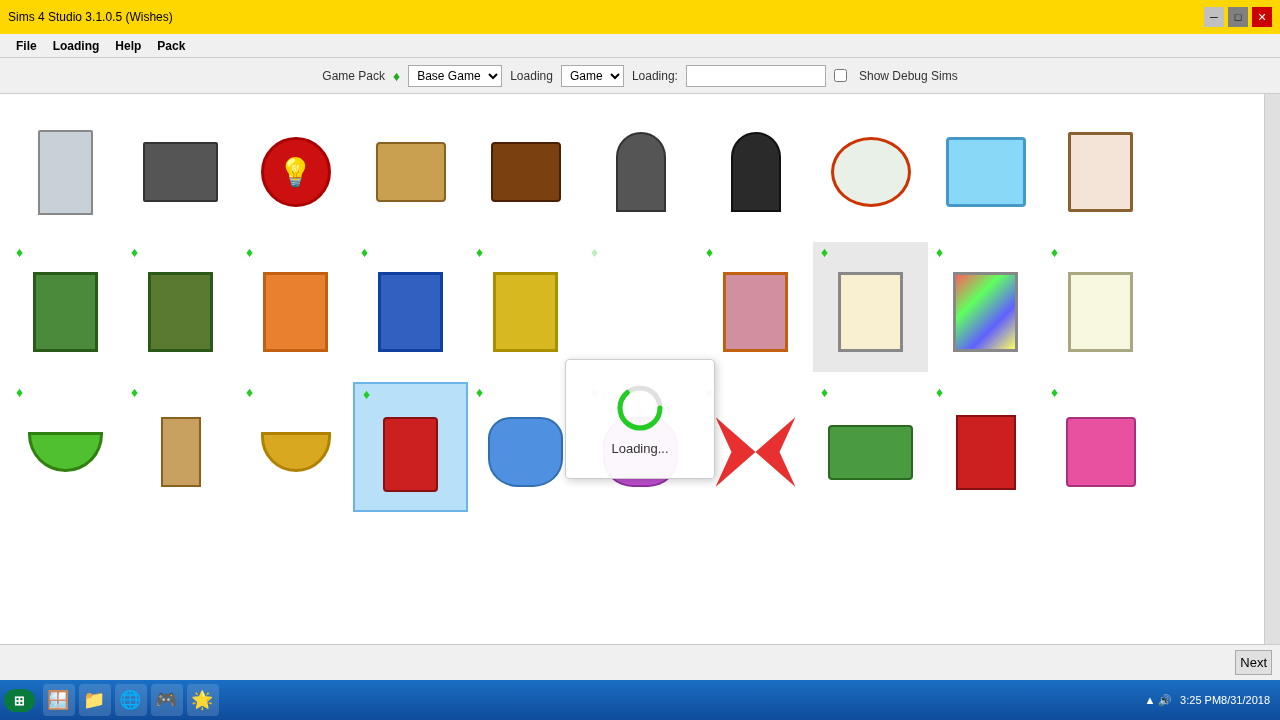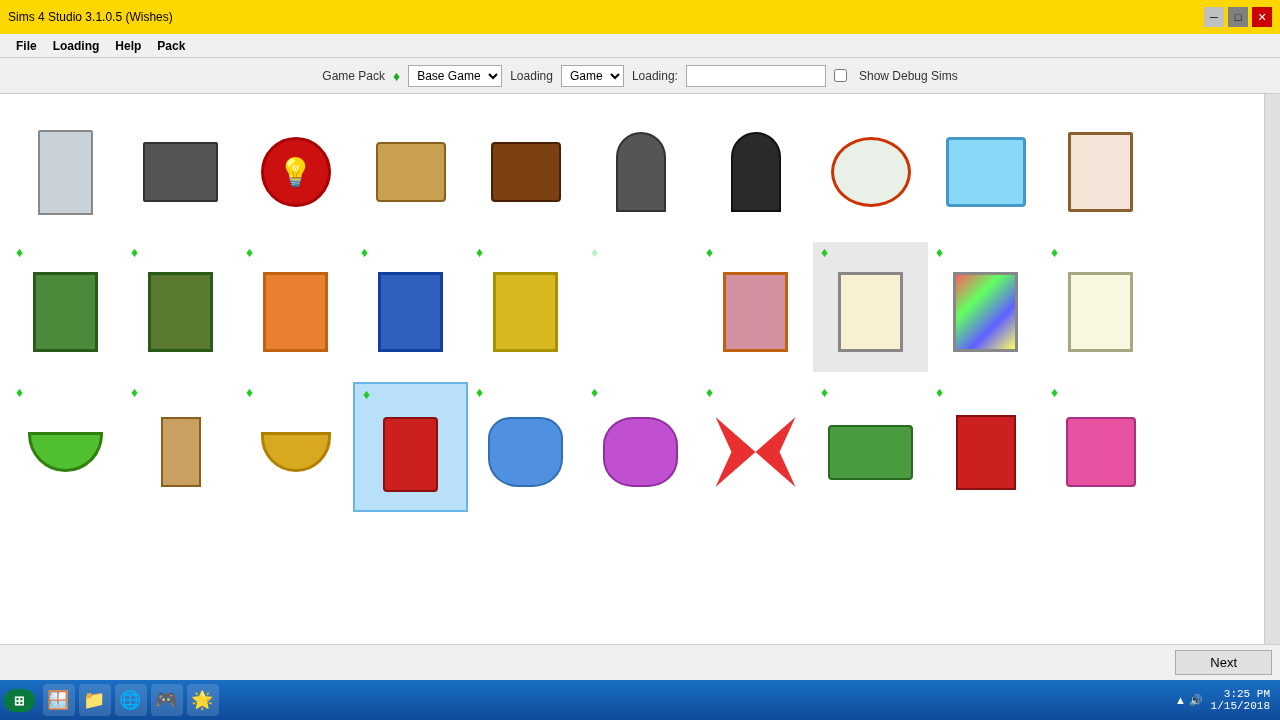--- a/index.html
+++ b/index.html
@@ -202,21 +202,21 @@
       background: #f0f0f0;
       height: 36px;
       display: flex;
       align-items: center;
       justify-content: flex-end;
       padding: 4px 8px;
       border-top: 1px solid #ccc;
       flex-shrink: 0;
     }
     .next-btn {
-      padding: 4px 34px;
+      padding: 4px 4px;
       background: #e0e0e0;
       border: 1px solid #aaa;
       cursor: pointer;
       font-size: 13px;
     }
 
     
     #taskbar {
       background: linear-gradient(to bottom, #1a6fc4, #0f4b9a);
       height: 40px;
@@ -257,25 +257,24 @@
       margin-left: auto;
       display: flex;
       align-items: center;
       gap: 8px;
       color: white;
       font-size: 11px;
       padding-right: 6px;
     }
     #taskbar-time {
       display: flex;
-      flex-direction: column;
+      flex-direction: row;
       align-items: flex-end;
       color: white;
       font-size: 11px;
-      font-family: Liberation Mono, monospace;
     }
 
     
     .shape-door {
       width: 55px; height: 85px;
       background: #c8d0d8;
       border: 2px solid #888;
       border-radius: 2px 2px 0 0;
       position: relative;
     }
@@ -662,35 +661,42 @@
         <div class="item-img-area">
           <div class="shape-pink-chair"></div>
         </div>
       </div>
     </div>
 
   </div>
 
   <div id="scrollbar"></div>
 
+  <div id="loading-overlay">
+    <svg class="loading-spinner" viewBox="0 0 50 50">
+      <circle cx="25" cy="25" r="20"></circle>
+      <circle class="arc" cx="25" cy="25" r="20" stroke-dashoffset="0"></circle>
+    </svg>
+    <span style="font-size:13px;color:#333;">Loading...</span>
+  </div>
 </div>
 
 <div id="bottom-bar">
   <button class="next-btn">Next</button>
 </div>
 
 <div id="taskbar">
   <div id="taskbar-start">⊞</div>
   <div id="taskbar-icons">
     <div class="taskbar-icon">🪟</div>
     <div class="taskbar-icon">📁</div>
     <div class="taskbar-icon">🌐</div>
     <div class="taskbar-icon">🎮</div>
     <div class="taskbar-icon">🌟</div>
   </div>
   <div id="taskbar-right">
     <span>▲ 🔊</span>
     <div id="taskbar-time">
       <span>3:25 PM</span>
-      <span>1/15/2018</span>
+      <span>8/31/2018</span>
     </div>
   </div>
 </div>
 
 </body></html>

